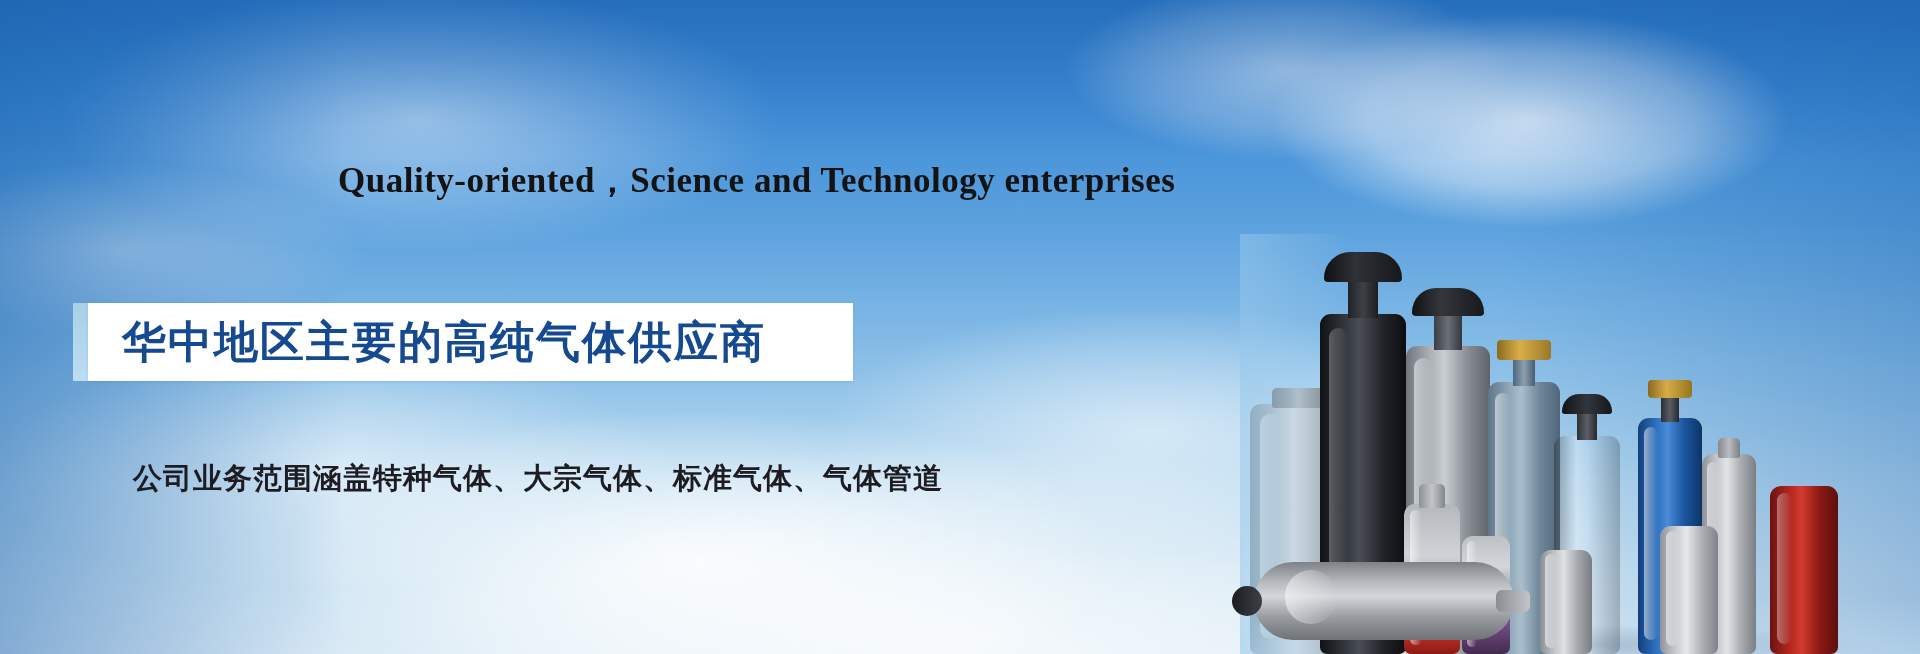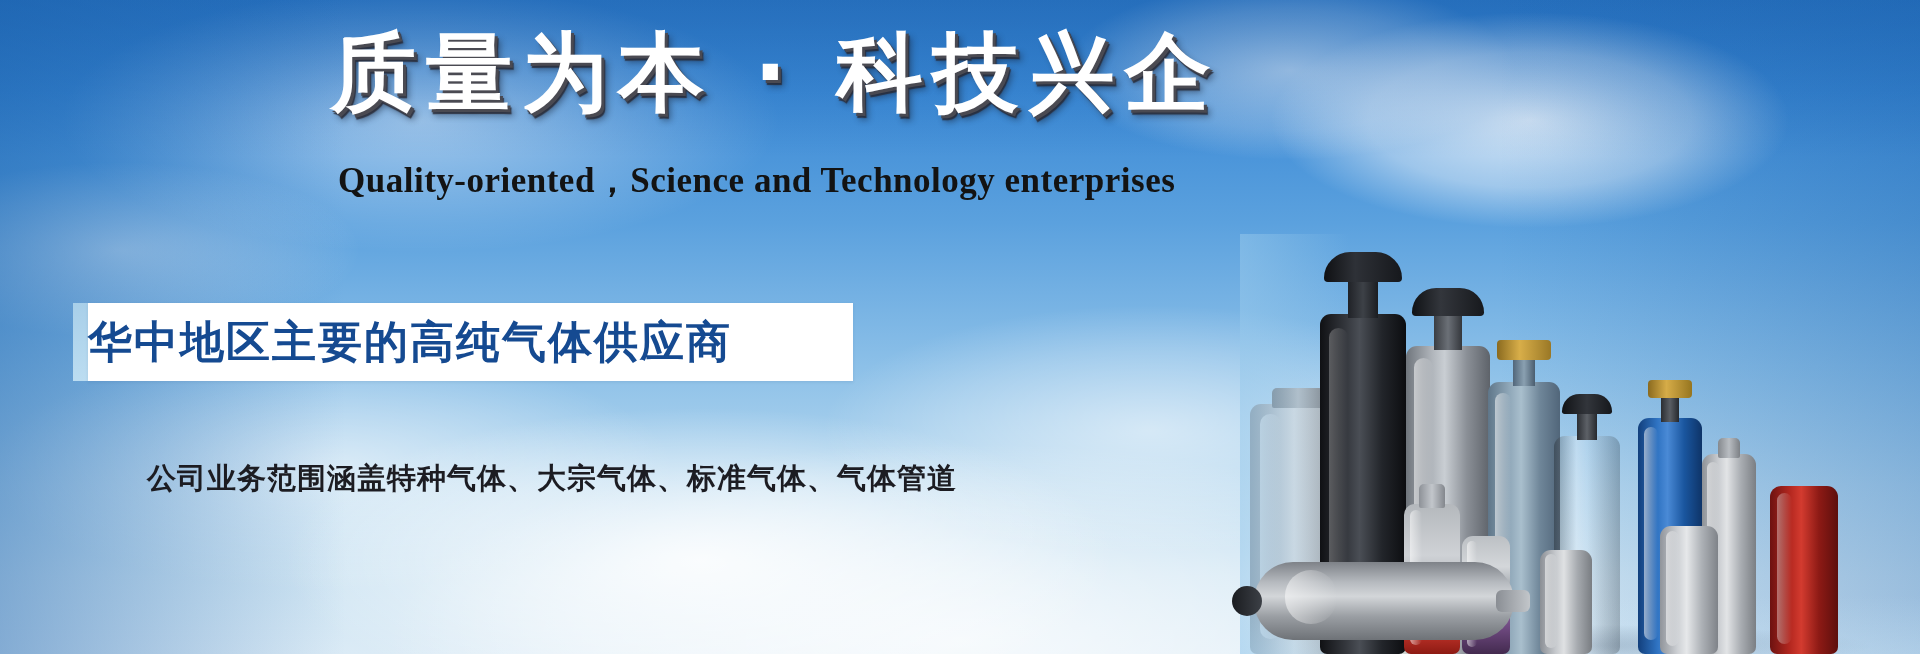--- a/index.html
+++ b/index.html
@@ -58,26 +58,26 @@
     display:flex; align-items:center;
     box-shadow:0 1px 3px rgba(30,70,120,.12);
   }
   #highlight-tab{
     position:absolute; left:73px; top:303px; width:16px; height:78px;
     background:linear-gradient(180deg,#a8cfe9,#bcddf1);
   }
   #highlight-text{
     font-family:Liberation Sans, sans-serif;
     font-size:44px; font-weight:700; letter-spacing:2px;
-    color:#154a91; white-space:nowrap;
+    color:#154a91; padding-left:34px; white-space:nowrap;
   }
 
   
   #paragraph{
-    position:absolute; left:89px; top:455px; width:800px;
+    position:absolute; left:75px; top:455px; width:800px;
     font-family:"DejaVu Serif", serif;
     font-size:29px; font-weight:600; line-height:1.62;
     color:#1c1c22; letter-spacing:1px;
   }
   #paragraph .ln{ display:block; white-space:nowrap; }
   #paragraph .ln.first{ text-indent:58px; }
 
   
   #cylinders{ position:absolute; right:0; bottom:0; width:680px; height:420px; }
   .cyl{ position:absolute; bottom:0; border-radius:12px 12px 7px 7px; }
@@ -200,21 +200,20 @@
                   background:linear-gradient(90deg,#8a8e94,#c2c6ca);"></div>
       <div style="position:absolute; left:12%; top:10%; width:20%; height:70%; border-radius:30px;
                   background:linear-gradient(90deg,rgba(255,255,255,.5),rgba(255,255,255,0));"></div>
     </div>
 
     <div style="position:absolute; inset:0; pointer-events:none;
                 background:linear-gradient(90deg, rgba(150,200,235,.55) 0%, rgba(150,200,235,0) 16%),
                            linear-gradient(0deg, rgba(200,228,245,.35) 0%, rgba(200,228,245,0) 14%);"></div>
   </div>
 
-  <div id="headline">质量为本 · 科技兴企</div>
 
   <div id="subtitle">Quality-oriented，Science and Technology enterprises</div>
 
   <div id="highlight-tab"></div>
   <div id="highlight-box">
     <span id="highlight-text">华中地区主要的高纯气体供应商</span>
   </div>
 
   <div id="paragraph">
     <span class="ln first">公司业务范围涵盖特种气体、大宗气体、标准气体、气体管道</span>

